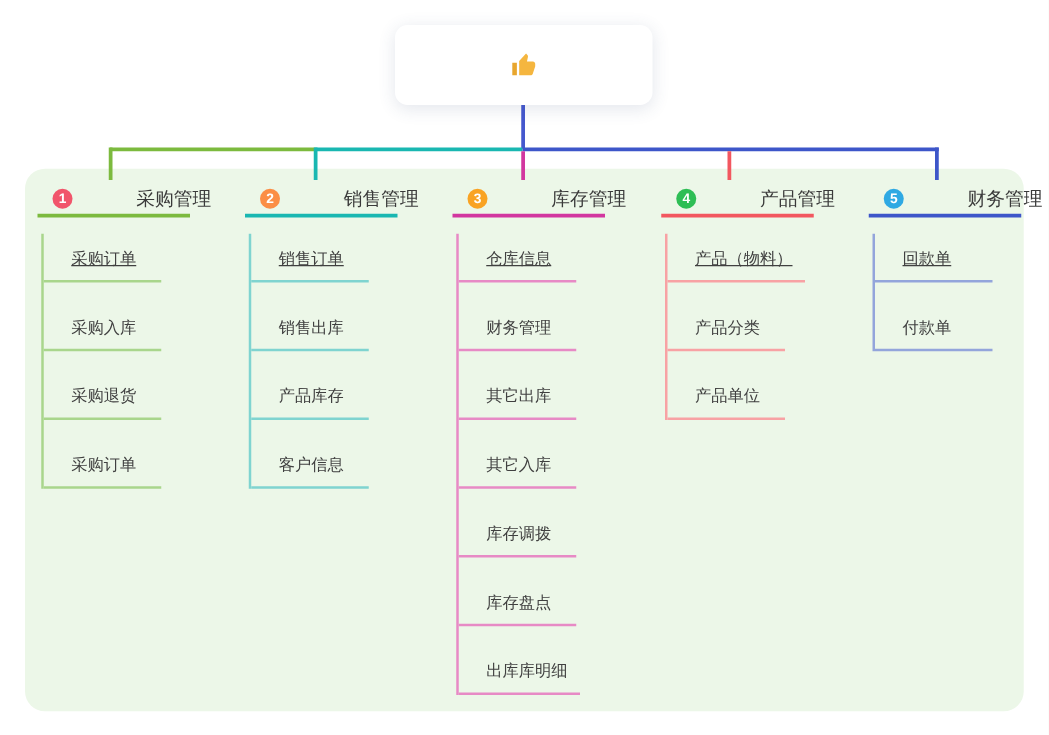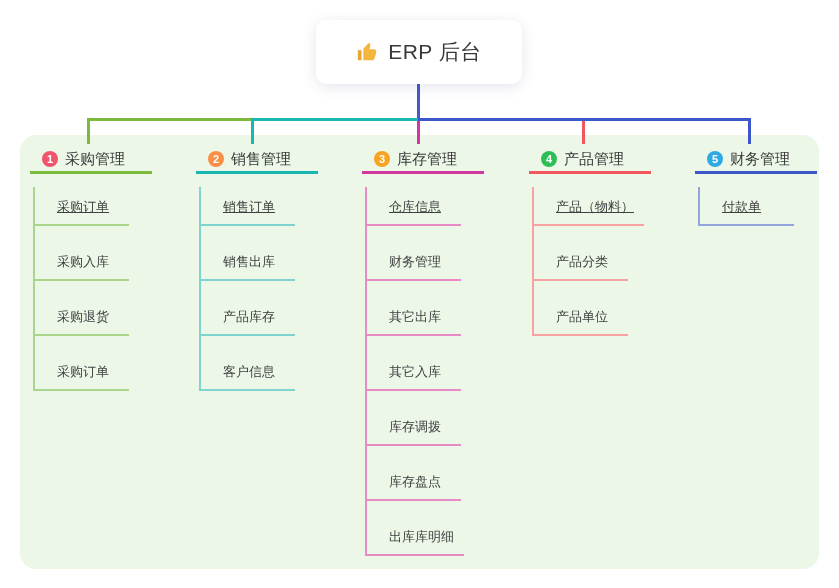--- a/index.html
+++ b/index.html
@@ -56,21 +56,21 @@
     border-bottom:3px solid var(--accent,#999);
     cursor:default;
   }
   .badge {
     width:16px; height:16px; border-radius:50%;
     background:var(--badge,#999);
     color:#fff; font-size:11px; font-weight:700;
     display:flex; align-items:center; justify-content:center;
     flex:0 0 16px; line-height:1;
   }
-  .branch-label { font-size:15px; font-weight:500; color:#3a3a3a; white-space:nowrap; }
+  .branch-label { font-size:15px; font-weight:500; color:#3a3a3a; white-space:nowrap;margin-left:44px; }
   .child-list {
     margin-left:3px;
     border-left:2px solid var(--child,#ccc);
   }
   .child {
     min-width:94px; width:fit-content;
     height:39px; margin-top:16px;
     padding:0 10px 8px 22px;
     border-bottom:2px solid var(--child,#ccc);
     display:flex; align-items:flex-end;
@@ -92,21 +92,20 @@
 <div class="line drop-2" style="background: rgb(25, 183, 177);"></div>
 <div class="line drop-3" style="background: rgb(210, 55, 159);"></div>
 <div class="line drop-4" style="background: rgb(242, 87, 95);"></div>
 <div class="line drop-5" style="background: rgb(61, 86, 201);"></div>
 
 <div class="root-node">
   <svg class="thumb-icon" viewBox="0 0 24 24" fill="#F5B63F">
     <path d="M2 10h4v11H2z" fill="#E8A62E"></path>
     <path d="M22 11c0-1.1-.9-2-2-2h-5.2l.9-4.3c.1-.5-.1-1-.5-1.4L14 2 8 8.5V21h10c.8 0 1.5-.5 1.8-1.2l2.1-6.3c.1-.2.1-.3.1-.5v-2z"></path>
   </svg>
-  <span class="root-label">ERP 后台</span>
 </div>
 
 <div class="branch branch-1" style="--accent: #7CBA3E; --child: #A9D68C; --badge: #F1556B;">
   <div class="branch-header">
     <span class="badge">1</span>
     <span class="branch-label">采购管理</span>
   </div>
   <div class="child-list">
       <div class="child">采购订单</div>
       <div class="child">采购入库</div>
@@ -155,15 +154,16 @@
       <div class="child">产品单位</div>
     </div>
 </div>
 
 <div class="branch branch-5" style="--accent: #3D56C9; --child: #93A5DB; --badge: #2FA9E3;">
   <div class="branch-header">
     <span class="badge">5</span>
     <span class="branch-label">财务管理</span>
   </div>
   <div class="child-list">
+      <div class="child">回款单</div>
       <div class="child">付款单</div>
     </div>
 </div>
 
 </body></html>

